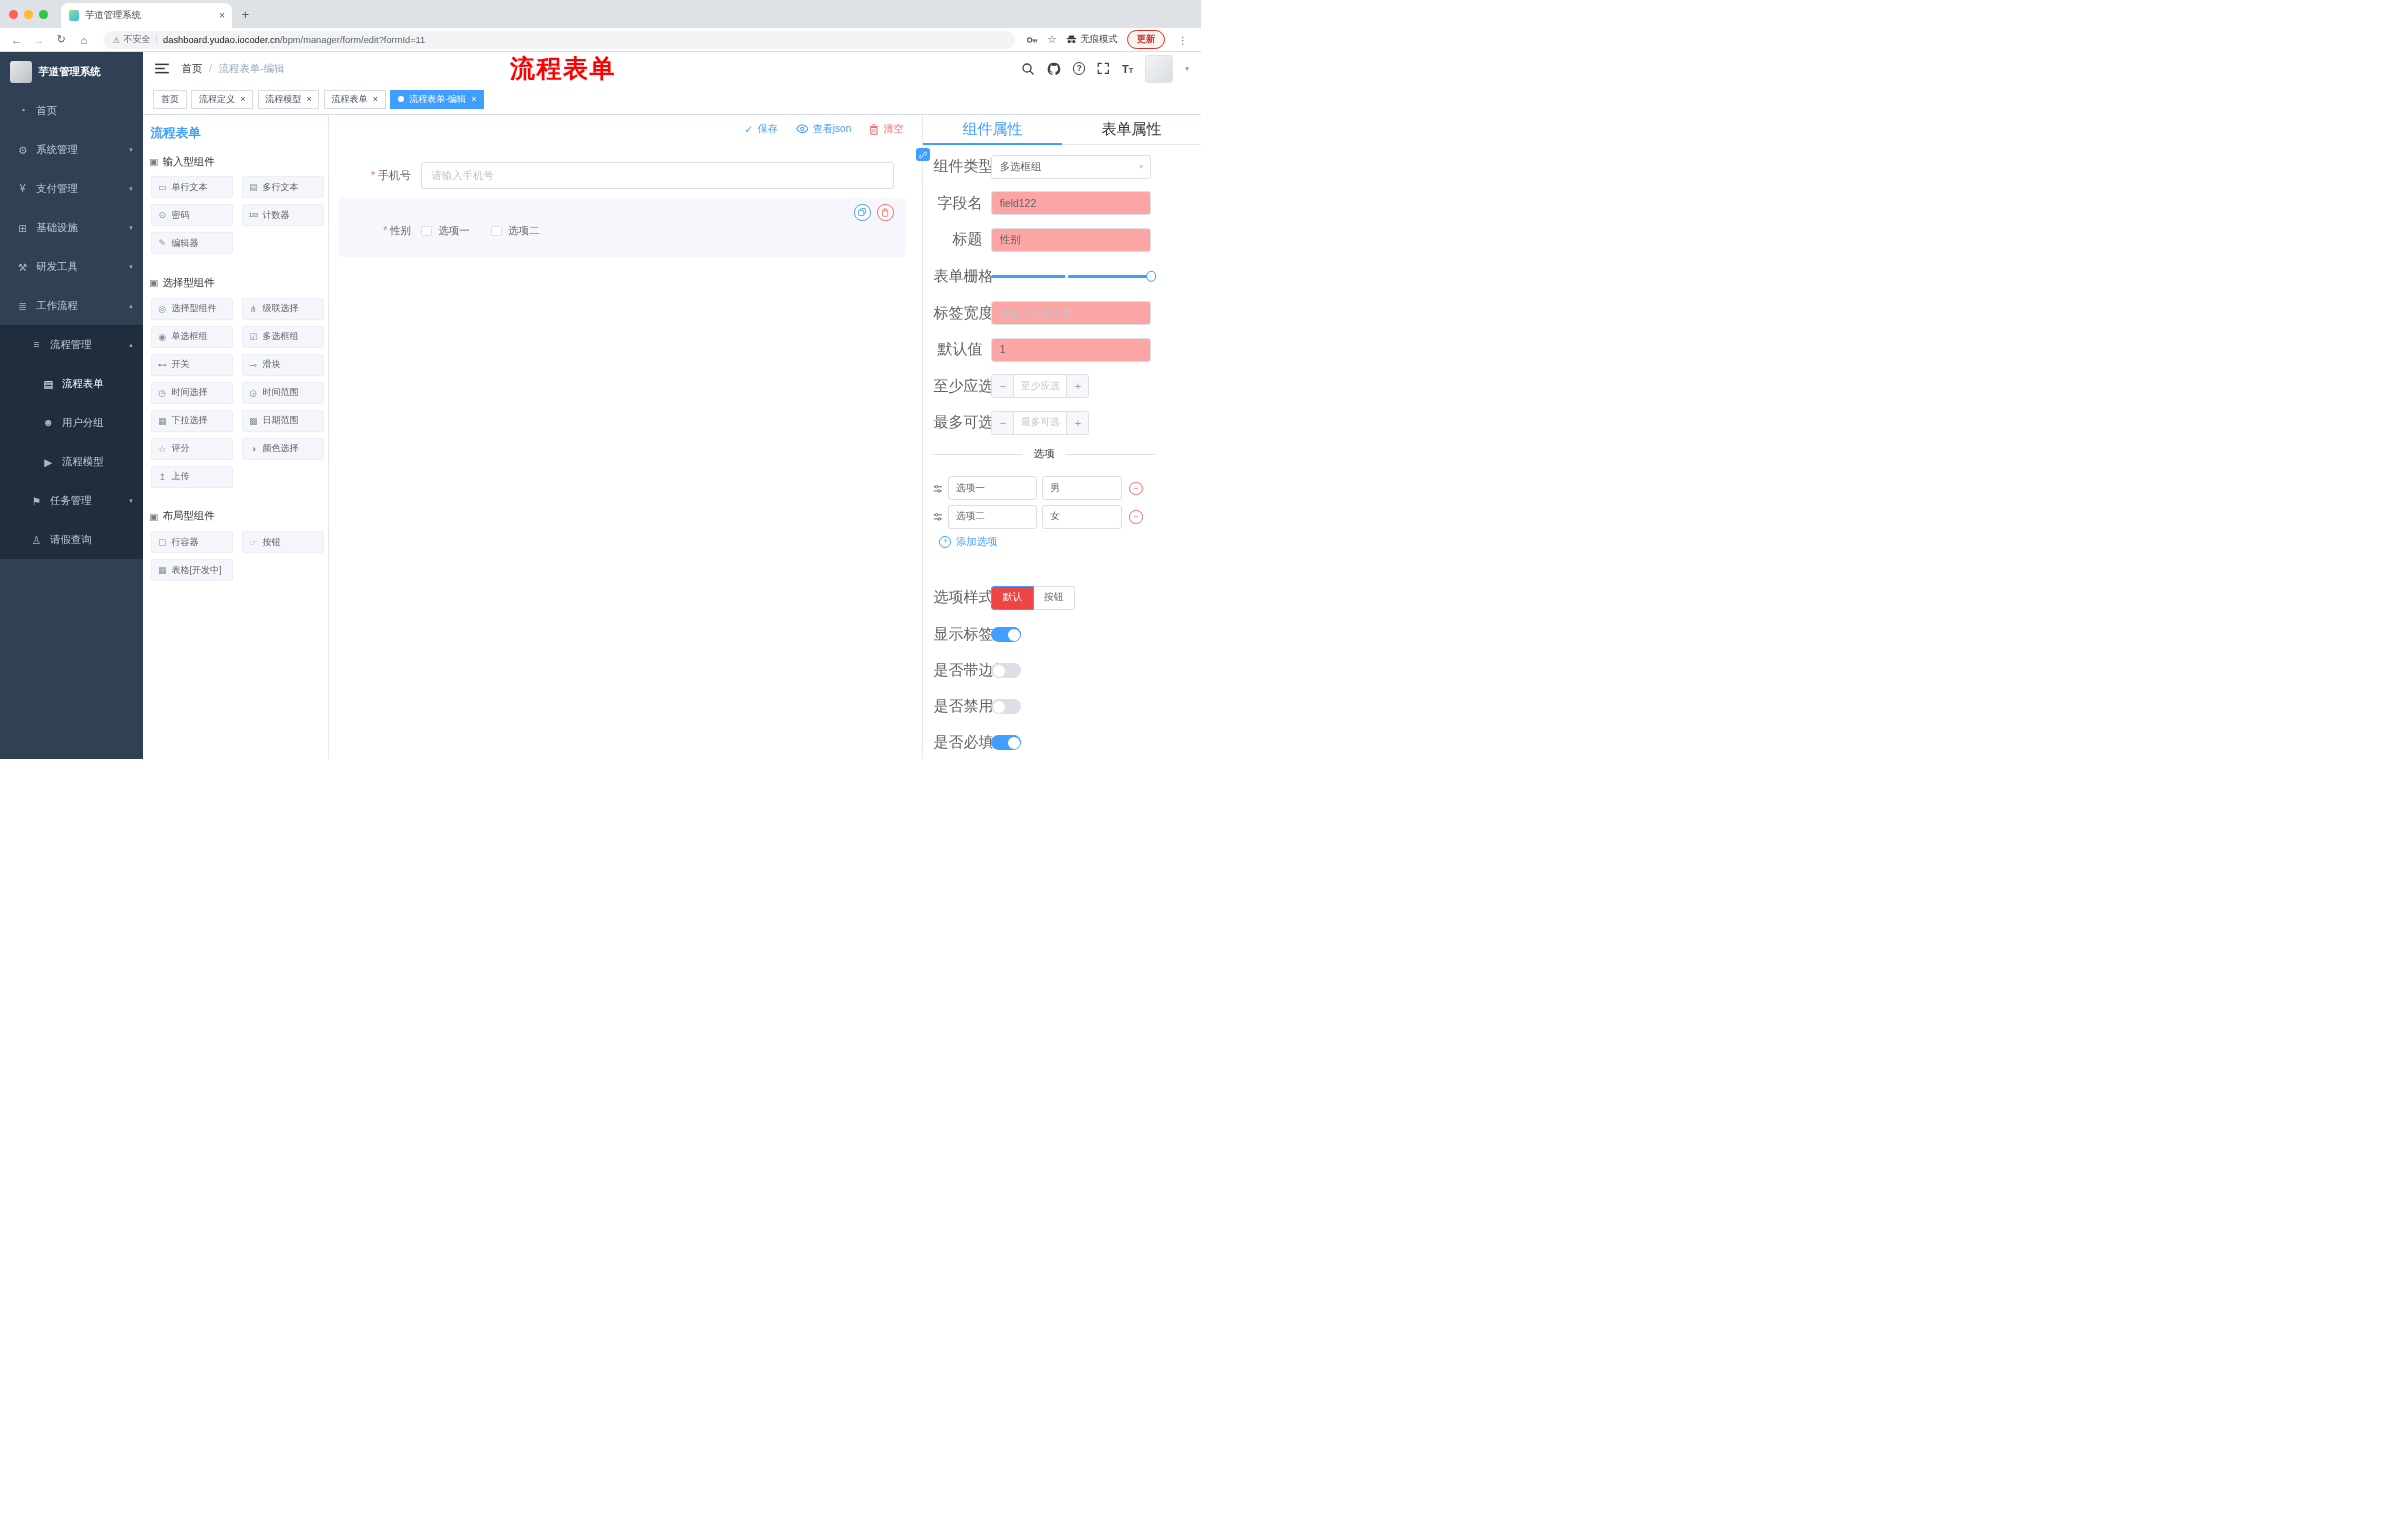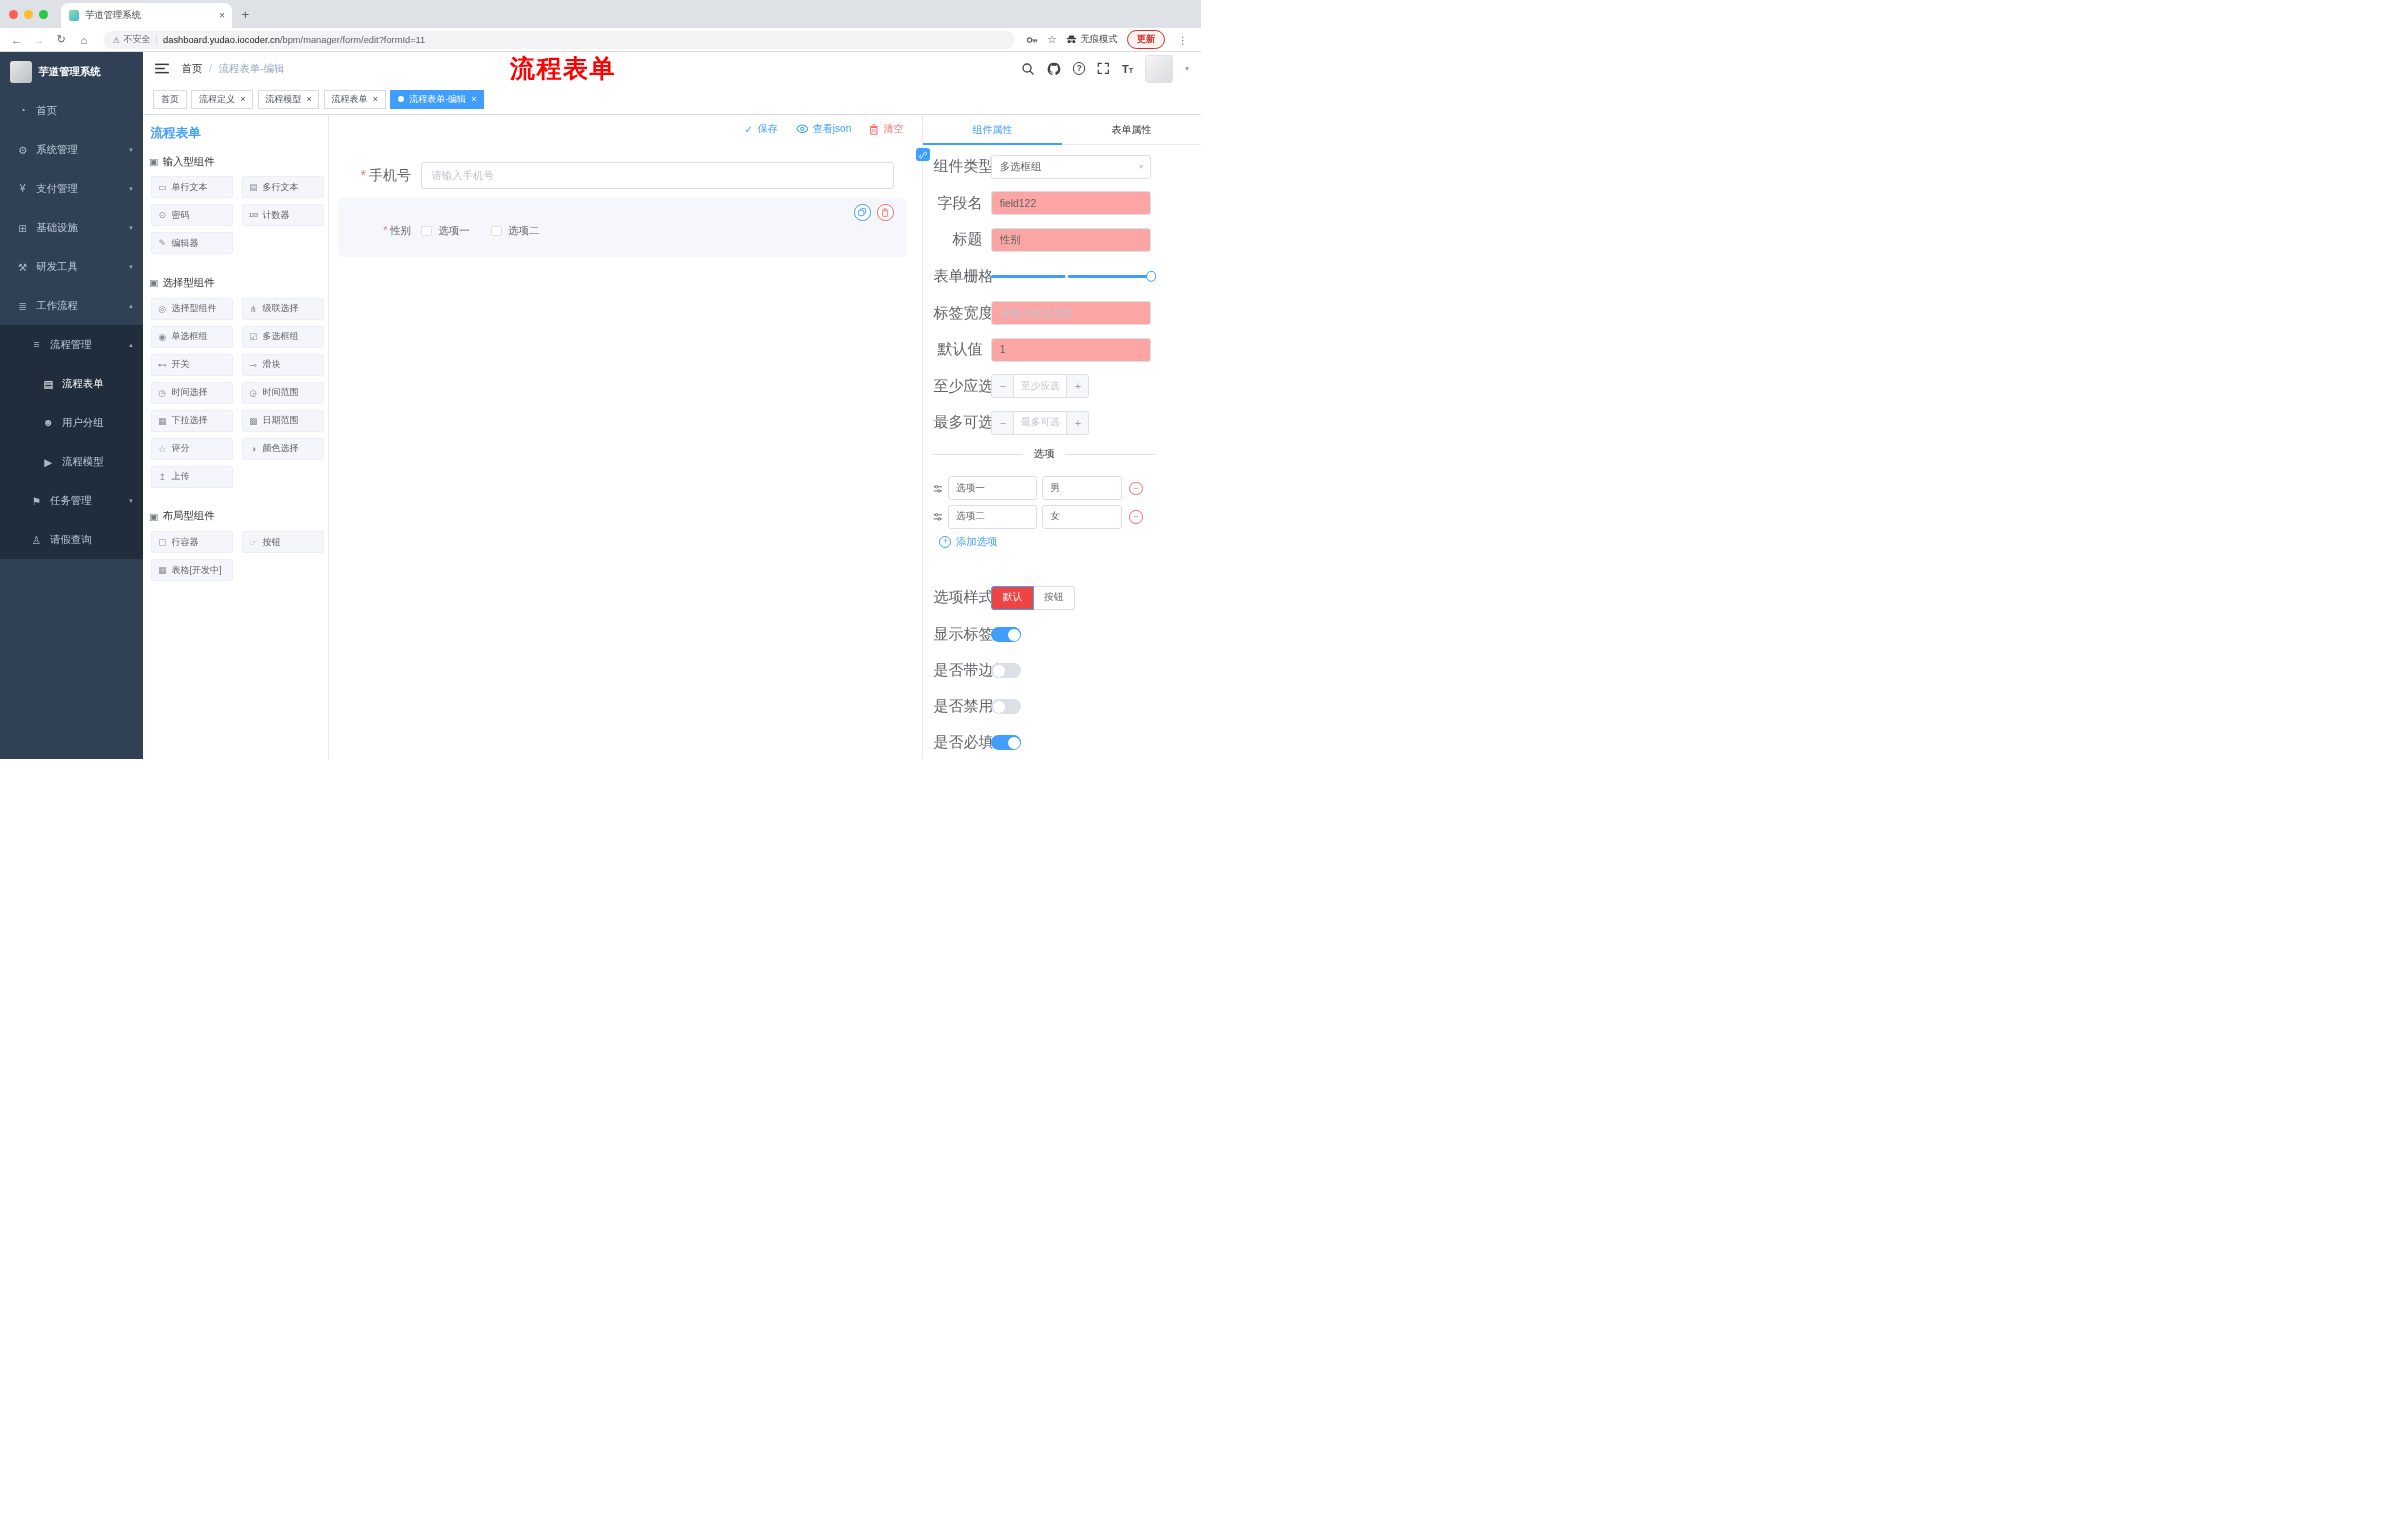--- a/index.html
+++ b/index.html
@@ -101,37 +101,37 @@
   .radio.off .radio-label { color:#606266; }
 
   
   .canvas { flex:1; min-width:0; display:flex; flex-direction:column; background:#fff; }
   .canvas-toolbar { height:28px; display:flex; align-items:center; justify-content:flex-end; gap:18px; padding-right:18.6px; }
   .tb-btn { display:flex; align-items:center; gap:4.5px; font-size:10px; color:#409eff; cursor:pointer; }
   .tb-btn.danger { color:#f56c6c; }
   .tb-check { font-weight:700; font-size:10.4px; }
   .canvas-body { flex:1; padding:19.3px 9px 0 9px; }
   .field-row { display:flex; align-items:center; }
-  .fr-label { width:73px; text-align:right; color:#606266; font-size:14px; margin-right:10.4px; flex-shrink:0; white-space:nowrap; }
+  .fr-label { width:73px; text-align:right; color:#606266; font-size:11px; margin-right:10.4px; flex-shrink:0; white-space:nowrap; }
   .fr-input { width:473px; height:27px; border:0.7px solid #dcdfe6; border-radius:3px; padding:0 9px; font-size:10.4px; color:#606266; }
   .selected-item { margin-top:9px; margin-right:7.4px; background:#f6f7fc; border-radius:4.5px; position:relative; padding:9px 9px 18px 9px; }
   .item-actions { position:absolute; top:6px; right:12px; display:flex; gap:6.7px; }
   .act-btn { width:16.3px; height:16.3px; border-radius:50%; background:#fff; display:flex; align-items:center; justify-content:center; cursor:pointer; }
   .act-btn.copy { border:0.7px solid #409eff; }
   .act-btn.del { border:0.7px solid #f56c6c; }
   .gender-row { display:flex; align-items:center; margin-top:16.3px; height:15px; }
   .gr-label { width:64px; text-align:right; color:#606266; font-size:10.4px; margin-right:10.4px; flex-shrink:0; white-space:nowrap; }
   .checkbox { display:inline-flex; align-items:center; gap:6.7px; margin-right:21.5px; color:#606266; font-size:10.4px; cursor:pointer; }
   .cb-box { width:10.4px; height:10.4px; border:0.7px solid #dcdfe6; border-radius:1.5px; background:#fff; flex-shrink:0; }
 
   
   .props-panel { width:279px; flex-shrink:0; border-left:0.7px solid #e6e9f0; position:relative; display:flex; flex-direction:column; background:#fff; }
   .link-float { position:absolute; left:-6.7px; top:33px; width:13.4px; height:13.4px; background:#409eff; border-radius:3px; display:flex; align-items:center; justify-content:center; z-index:5; cursor:pointer; }
   .props-tabs { height:30px; display:flex; border-bottom:0.7px solid #e4e7ed; flex-shrink:0; }
-  .ptab { flex:1; display:flex; align-items:center; justify-content:center; font-size:10px; color:#303133; position:relative; cursor:pointer; }
+  .ptab { flex:1; display:flex; align-items:center; justify-content:center; font-size:15px; color:#303133; position:relative; cursor:pointer; }
   .ptab.active { color:#409eff; }
   .ptab.active::after { content:""; position:absolute; bottom:-0.7px; left:0; right:0; height:1.5px; background:#409eff; }
   .props-body { flex:1; padding:9.7px 46px 0 10.4px; overflow:hidden; }
   .prow { display:flex; align-items:center; margin-bottom:12.6px; }
   .prow-label { width:58px; text-align:right; color:#606266; font-size:15px; padding-right:9px; flex-shrink:0; white-space:nowrap; }
   .prow-control { width:160px; flex-shrink:0; }
   .pselect { height:24px; border:0.7px solid #dcdfe6; border-radius:3px; display:flex; align-items:center; justify-content:space-between; padding:0 7.4px; color:#606266; cursor:pointer; background:#fff; }
   .pselect .arr { color:#c0c4cc; font-size:7.4px; }
   .pinput { width:100%; height:24px; border:0.7px solid #dcdfe6; border-radius:3px; padding:0 7.4px; font-size:10.4px; color:#606266; background:#fca5a5; }
   .slider-wrap { height:24px; display:flex; align-items:center; }

